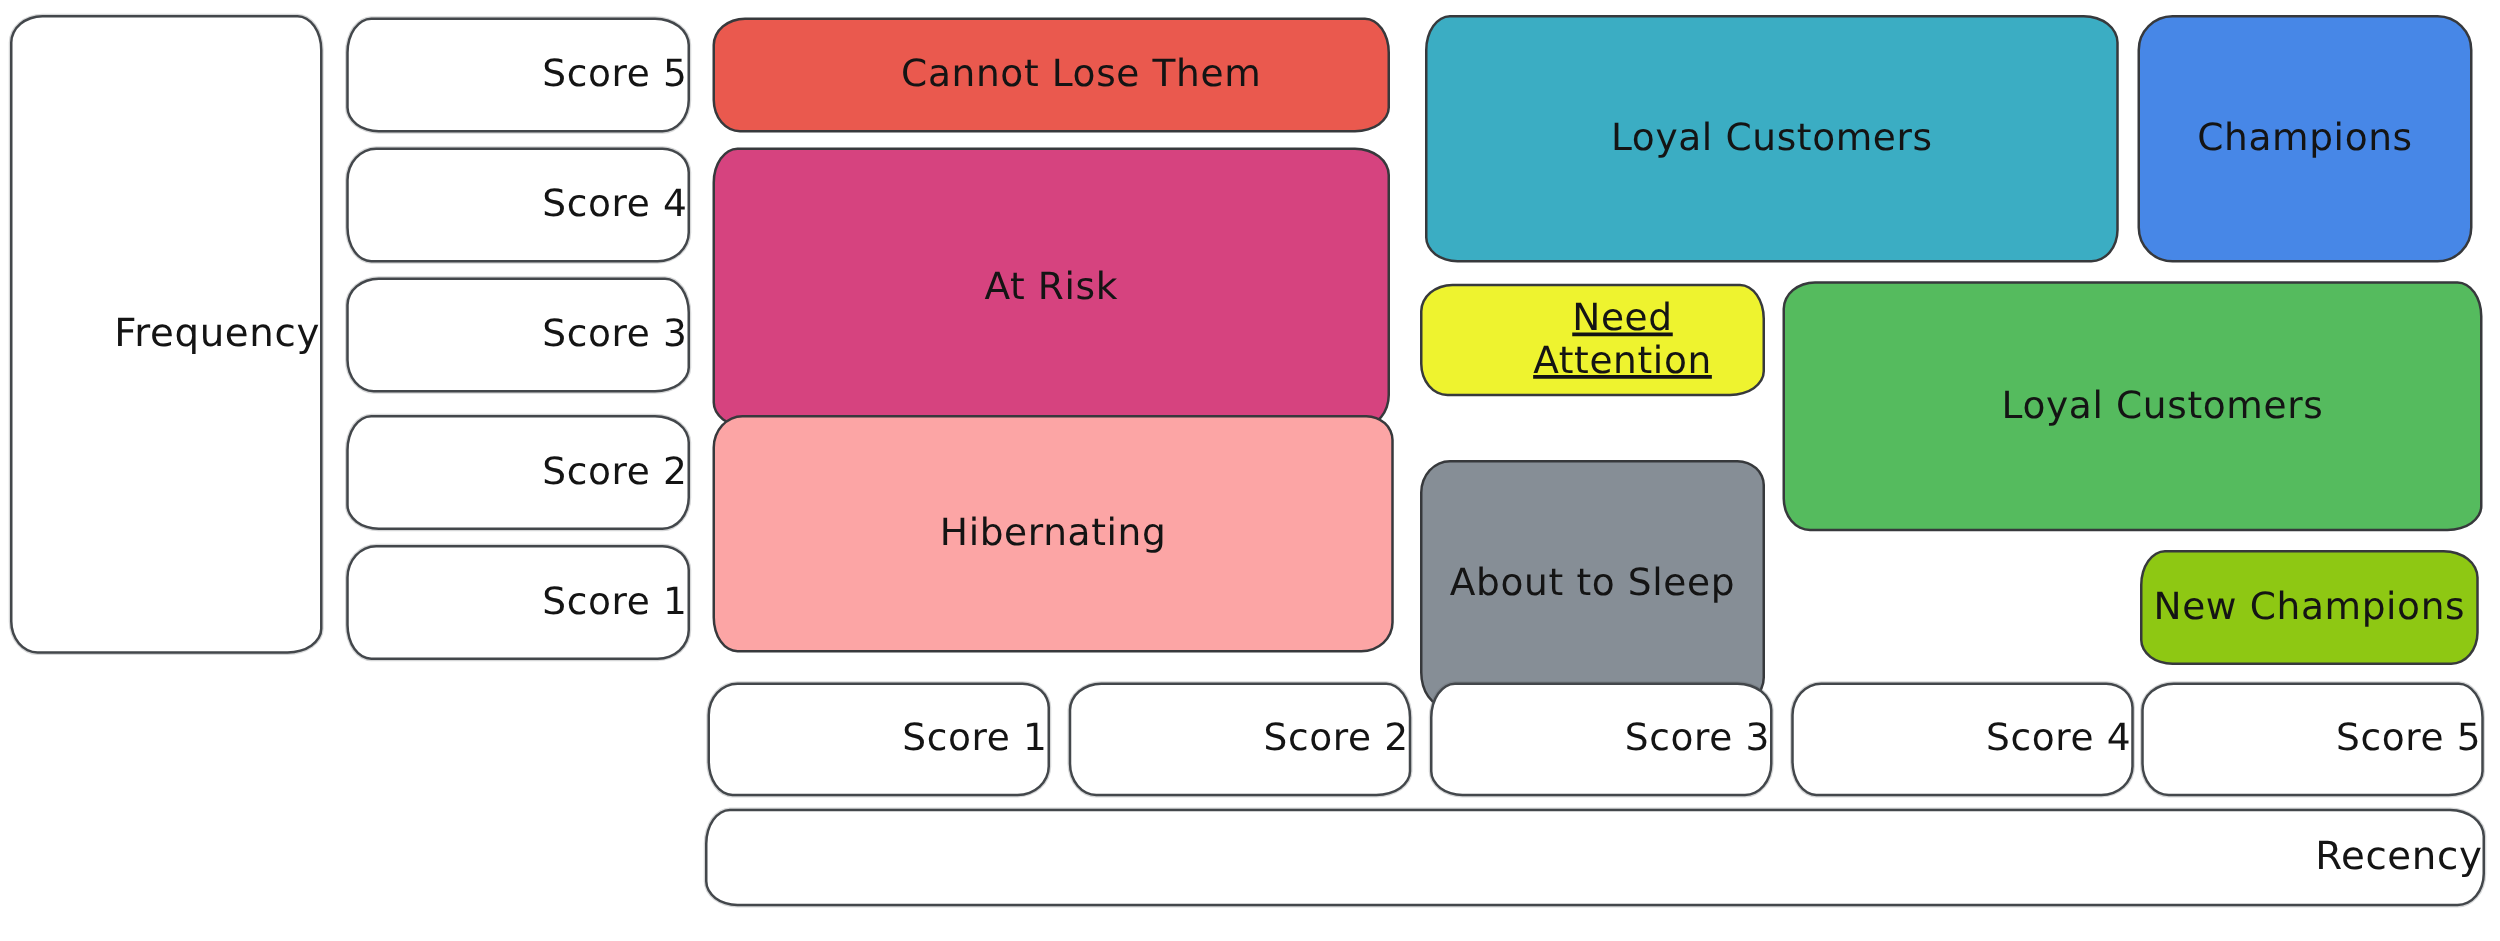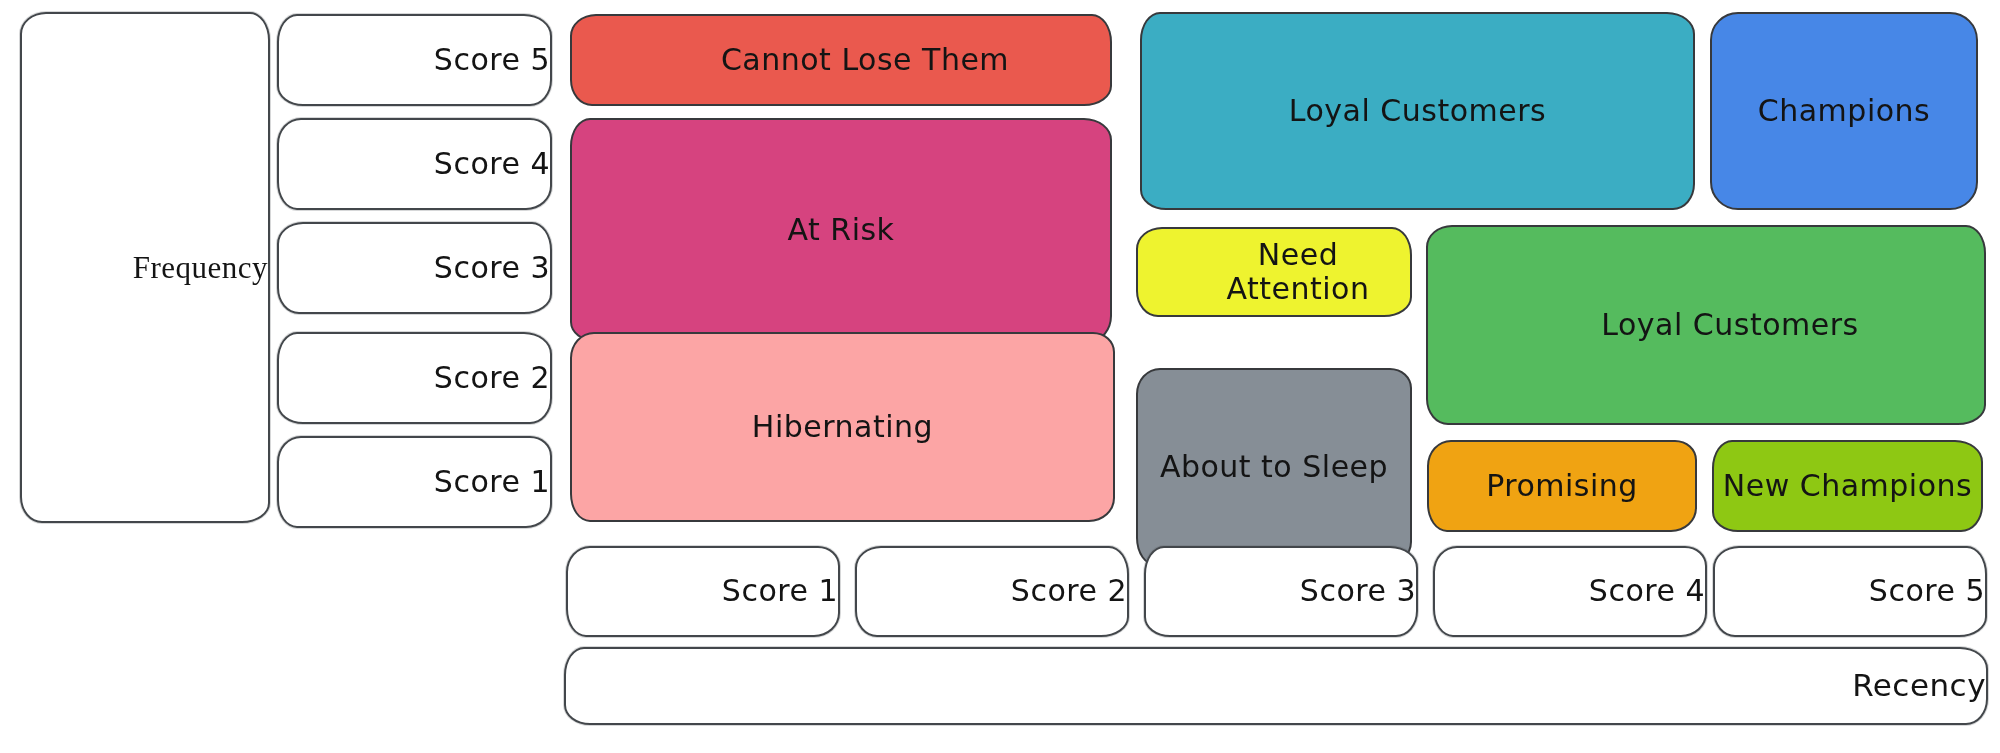--- a/index.html
+++ b/index.html
@@ -36,32 +36,32 @@
   .white {
     background: #ffffff;
     border-color: #43474b;
     border-width: 2px;
     box-shadow: 0 0 0 1px rgba(90, 95, 100, 0.25);
     justify-content: flex-end;
   }
   .axis-label { font-size: 31px; }
 
   
-  #freq-axis        { left: 20px;    top: 12px;  width: 250px;  height: 511px; font-family: Liberation Serif, serif; }
+  #freq-axis        { left: 8px;    top: 12px;  width: 250px;  height: 511px; }
   #fscore5          { left: 277px;  top: 14px;  width: 275px;  height: 92px; }
   #fscore4          { left: 277px;  top: 118px; width: 275px;  height: 92px; }
   #fscore3          { left: 277px;  top: 222px; width: 275px;  height: 92px; }
   #fscore2          { left: 277px;  top: 332px; width: 275px;  height: 92px; }
   #fscore1          { left: 277px;  top: 436px; width: 275px;  height: 92px; }
 
   #seg-cannot-lose  { left: 570px;  top: 14px;  width: 542px;  height: 92px; }
   #seg-at-risk      { left: 570px;  top: 118px; width: 542px;  height: 224px; }
   #seg-hibernating  { left: 570px;  top: 332px; width: 545px;  height: 190px; }
   #seg-loyal-teal   { left: 1140px; top: 12px;  width: 555px;  height: 198px; }
-  #seg-need-attn    { left: 1136px; top: 227px; width: 276px;  height: 90px; }
+  #seg-need-attn    { left: 1136px; top: 227px; width: 276px;  height: 90px; text-decoration: underline; }
   #seg-about-sleep  { left: 1136px; top: 332px; width: 276px;  height: 198px; }
   #seg-champions    { left: 1710px; top: 12px;  width: 268px;  height: 198px; border-radius: 28px; }
   #seg-loyal-green  { left: 1426px; top: 225px; width: 560px;  height: 200px; }
   #seg-promising    { left: 1427px; top: 440px; width: 270px;  height: 92px; }
   #seg-new-cust     { left: 1712px; top: 440px; width: 271px;  height: 92px; }
 
   #rscore1          { left: 566px;  top: 546px; width: 274px;  height: 91px; }
   #rscore2          { left: 855px;  top: 546px; width: 274px;  height: 91px; }
   #rscore3          { left: 1144px; top: 546px; width: 274px;  height: 91px; }
   #rscore4          { left: 1433px; top: 546px; width: 274px;  height: 91px; }
@@ -110,23 +110,20 @@
   </div>
   <div class="box r-c" id="seg-about-sleep" style="background-color: rgb(134, 142, 150); margin-top: 36px;">
     <span>About to Sleep</span>
   </div>
   <div class="box r-b" id="seg-champions" style="background-color: rgb(71, 135, 231);">
     <span>Champions</span>
   </div>
   <div class="box r-a" id="seg-loyal-green" style="background-color: rgb(85, 187, 94);">
     <span>Loyal Customers</span>
   </div>
-  <div class="box r-c" id="seg-promising" style="background-color: rgb(240, 163, 18);">
-    <span>Promising</span>
-  </div>
   <div class="box r-b" id="seg-new-cust" style="background-color: rgb(142, 200, 19);">
     <span>New Champions</span>
   </div>
 
   <div class="box white r-c" id="rscore1">
     <span>Score 1</span>
   </div>
   <div class="box white r-a" id="rscore2">
     <span>Score 2</span>
   </div>

